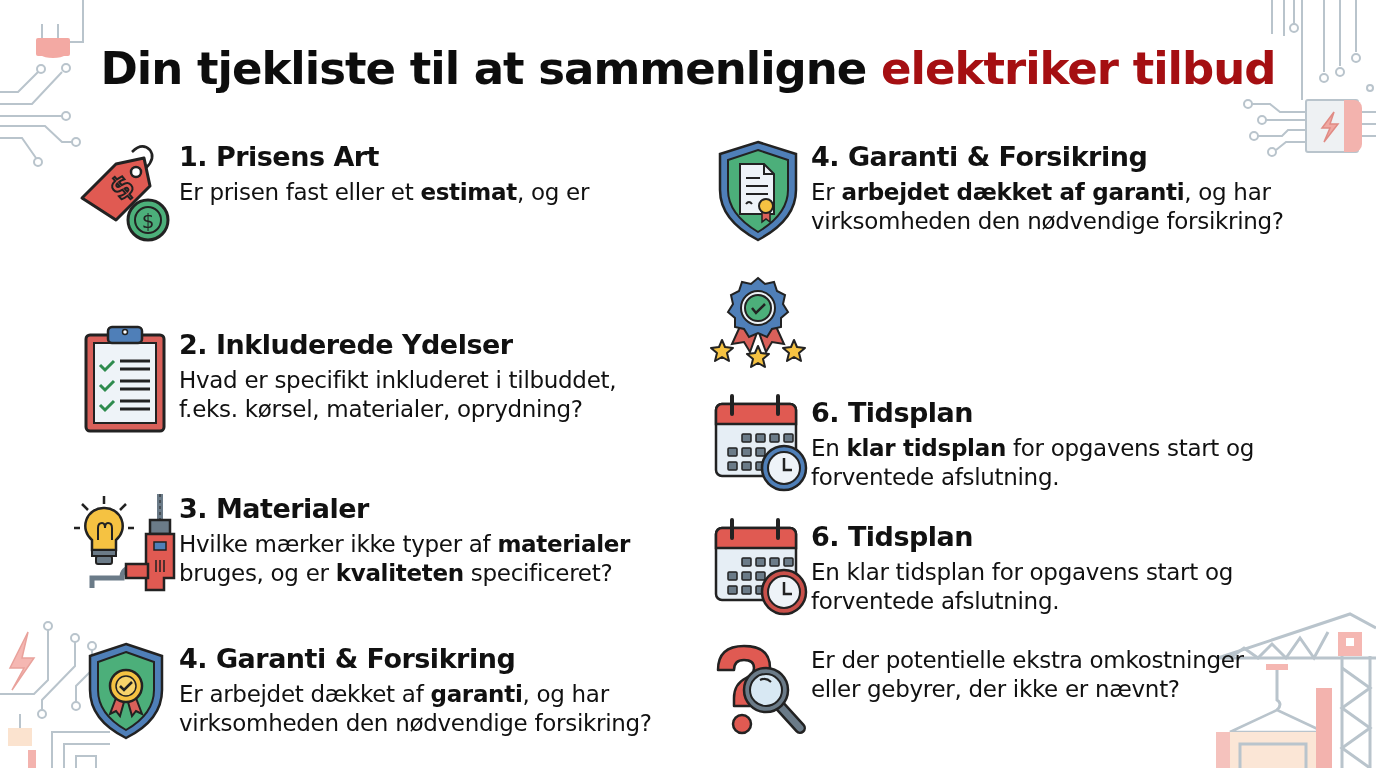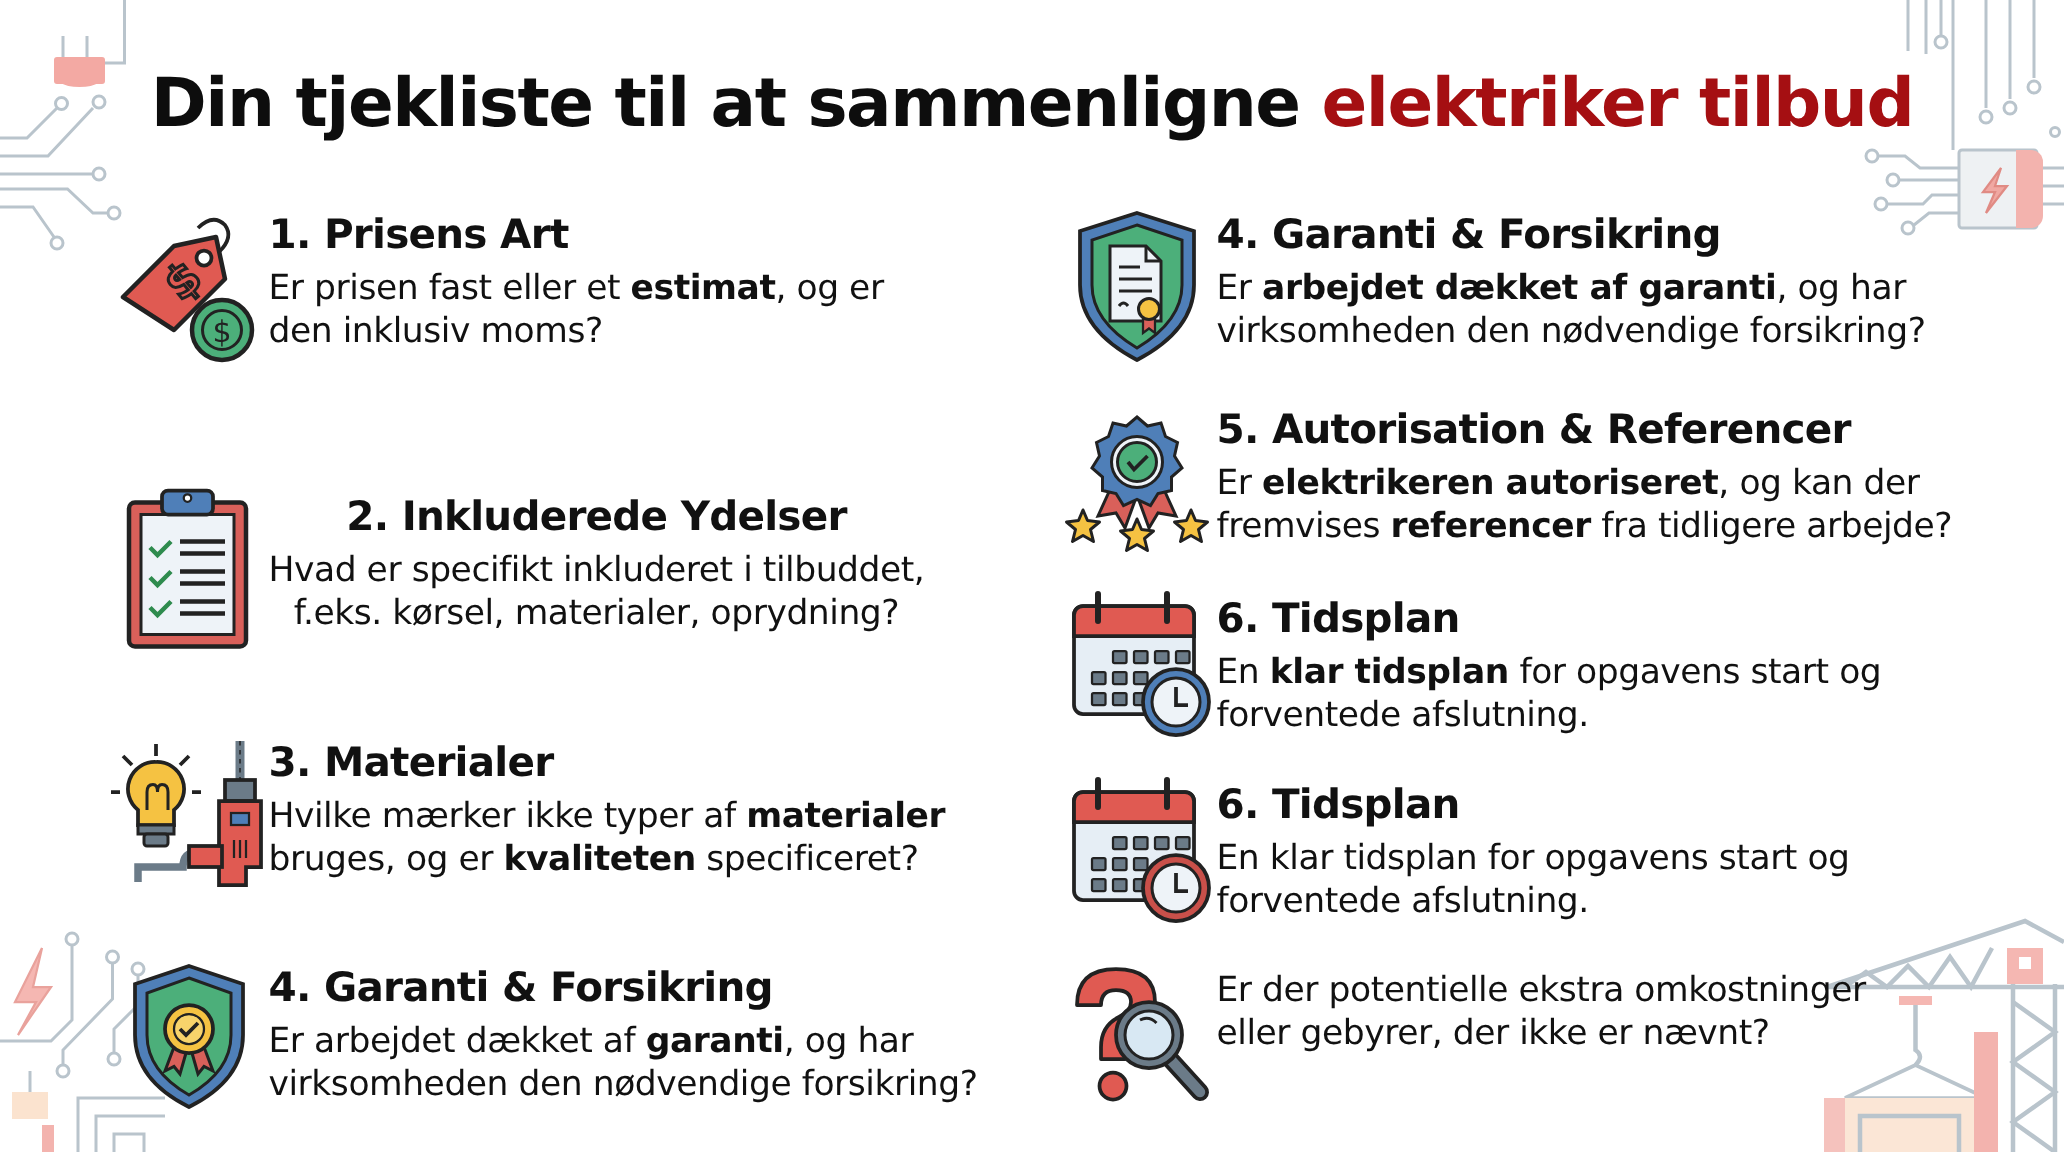--- a/index.html
+++ b/index.html
@@ -131,26 +131,25 @@
       <text x="40" y="64" font-family="DejaVu Sans, sans-serif" font-size="30" font-weight="bold" fill="none" stroke="#222" stroke-width="2" transform="rotate(-40 40 54)">$</text>
       <circle cx="74" cy="80" r="20" fill="#4caf7a" stroke="#222" stroke-width="3"></circle>
       <circle cx="74" cy="80" r="13" fill="none" stroke="#222" stroke-width="2"></circle>
       <text x="74" y="88" text-anchor="middle" font-family="DejaVu Sans, sans-serif" font-size="20" fill="#222">$</text>
     </svg>
   </div>
   <div class="text">
     <div class="heading">1. Prisens Art</div>
     <div class="desc">
         <span class="line"><span>Er prisen fast eller et </span><b>estimat</b><span>, og er</span></span>
-        <span class="line"><span>den inklusiv moms?</span></span>
-      </div>
-  </div>
-</div>
-
-<div class="item" style="left:74px;top:326px;text-align:center;">
+      </div>
+  </div>
+</div>
+
+<div class="item" style="left:74px;top:326px;">
   <div class="icon">
     <svg width="104" height="110" viewBox="0 0 104 110">
       <rect x="12" y="12" width="78" height="96" rx="4" fill="#d9605a" stroke="#222" stroke-width="3"></rect>
       <rect x="20" y="20" width="62" height="80" fill="#eef3f8" stroke="#222" stroke-width="2"></rect>
       <rect x="34" y="4" width="34" height="16" rx="4" fill="#4f7fb8" stroke="#222" stroke-width="2.5"></rect>
       <circle cx="51" cy="9" r="2.5" fill="#fff" stroke="#222" stroke-width="1.5"></circle>
       <g fill="none" stroke="#2e8b4e" stroke-width="3">
         <path d="M26 42 l5 5 l9 -9"></path>
           <path d="M26 62 l5 5 l9 -9"></path>
           <path d="M26 82 l5 5 l9 -9"></path>
@@ -250,27 +249,20 @@
         <circle r="17" fill="#eef3f8" stroke="#222" stroke-width="2"></circle>
         <circle r="13" fill="#4caf7a" stroke="#222" stroke-width="2"></circle>
         <path d="M-6 0 l4 5 l9 -9" fill="none" stroke="#222" stroke-width="2.5"></path>
       </g>
       <g fill="#f5c242" stroke="#222" stroke-width="2" stroke-linejoin="round">
         <path d="M16 70 l3 7 l8 1 l-6 5 l2 8 l-7 -4 l-7 4 l2 -8 l-6 -5 l8 -1 z"></path>
         <path d="M52 76 l3 7 l8 1 l-6 5 l2 8 l-7 -4 l-7 4 l2 -8 l-6 -5 l8 -1 z"></path>
         <path d="M88 70 l3 7 l8 1 l-6 5 l2 8 l-7 -4 l-7 4 l2 -8 l-6 -5 l8 -1 z"></path>
       </g>
     </svg>
-  </div>
-  <div class="text">
-    <div class="heading">5. Autorisation &amp; Referencer</div>
-    <div class="desc">
-        <span class="line"><span>Er </span><b>elektrikeren autoriseret</b><span>, og kan der</span></span>
-        <span class="line"><span>fremvises </span><b>referencer</b><span> fra tidligere arbejde?</span></span>
-      </div>
   </div>
 </div>
 
 <div class="item" style="left:706px;top:394px;">
   <div class="icon">
     <svg width="104" height="104" viewBox="0 0 104 104">
       <rect x="10" y="10" width="80" height="72" rx="6" fill="#e6eef5" stroke="#222" stroke-width="2.5"></rect>
       <path d="M10 16 a6 6 0 0 1 6 -6 h68 a6 6 0 0 1 6 6 v14 h-80 z" fill="#e05a52" stroke="#222" stroke-width="2.5"></path>
       <path d="M26 2 V20 M72 2 V20" stroke="#222" stroke-width="4" stroke-linecap="round"></path>
       <g fill="#6b7b88" stroke="#222" stroke-width="1.5">

